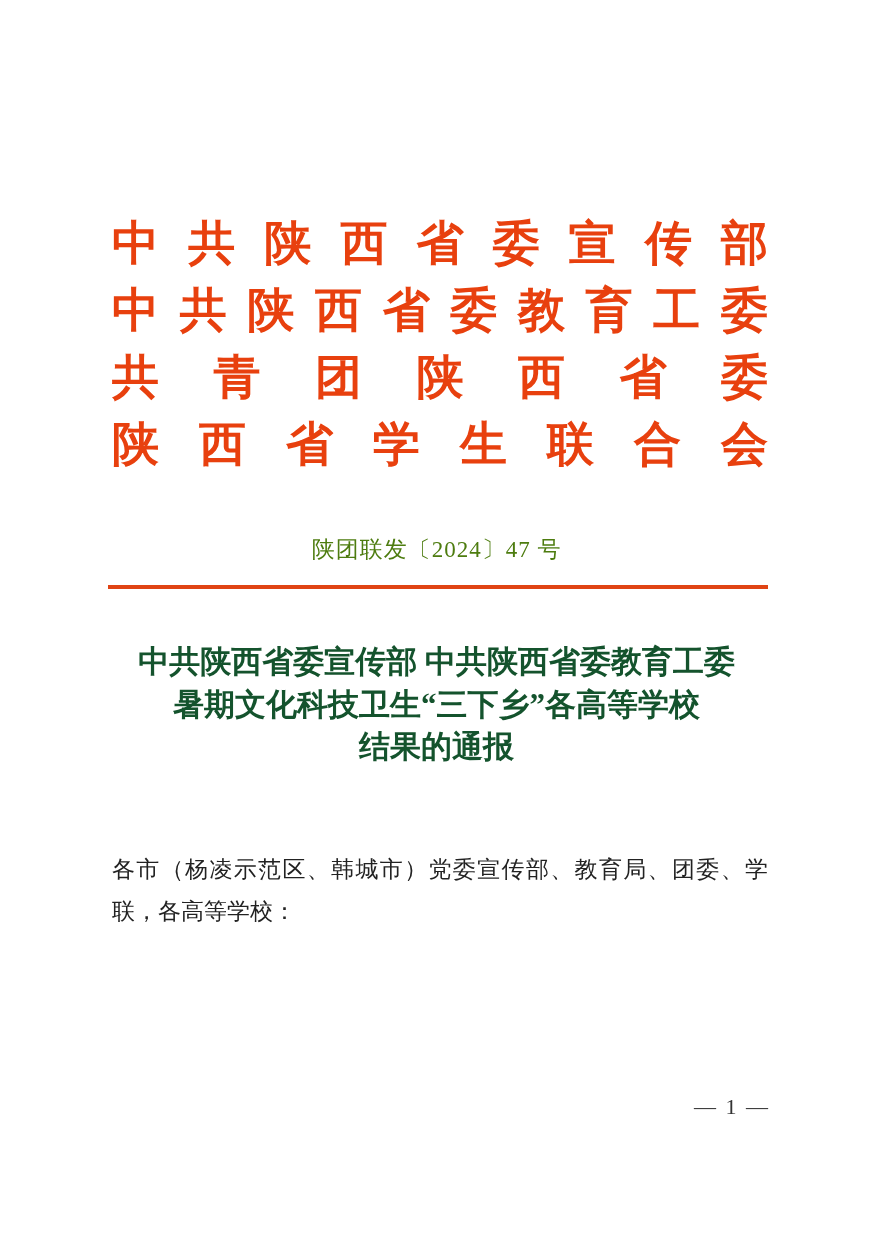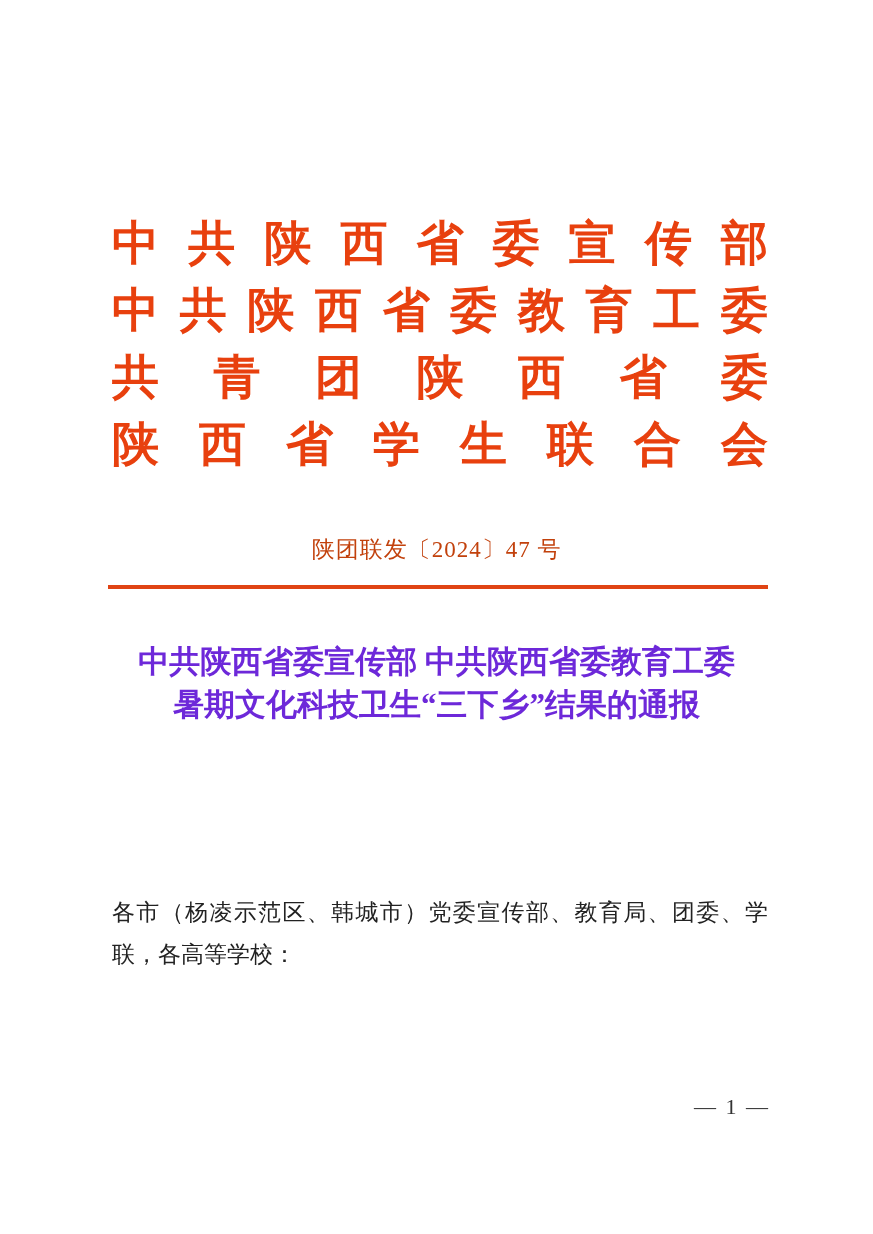--- a/index.html
+++ b/index.html
@@ -36,21 +36,21 @@
   }
 
   
   .doc-number {
     position: absolute;
     top: 534px;
     left: 0;
     width: 100%;
     text-align: center;
     font-size: 23px;
-    color: #c2410c;
+    color: #4d7c0f;
     letter-spacing: 1px;
   }
 
   
   .red-rule {
     position: absolute;
     top: 585px;
     left: 108px;
     width: 660px;
     height: 4px;
@@ -59,35 +59,34 @@
 
   
   .title-block {
     position: absolute;
     top: 641px;
     left: 80px;
     width: 713px;
     text-align: center;
     font-size: 31px;
     font-weight: bold;
-    color: #6d28d9;
+    color: #14532d;
     line-height: 42.5px;
   }
 
   
   .body-block {
     position: absolute;
     top: 849px;
     left: 112px;
     width: 656px;
     font-size: 23px;
     line-height: 41.5px;
     color: #222222;
     text-align: justify;
-    margin-top: 43px;
   }
   .body-block p {
     margin: 0;
   }
   .body-block p.indent {
     text-indent: 2em;
   }
 
   
   .page-number {
@@ -148,21 +147,22 @@
         <span>会</span>
       </div>
     </div>
 
   <div class="doc-number">陕团联发〔2024〕47 号</div>
 
   <div class="red-rule"></div>
 
   <div class="title-block">
       <div>中共陕西省委宣传部 中共陕西省委教育工委</div>
-      <div>暑期文化科技卫生“三下乡”结果的通报</div>
+      <div>暑期文化科技卫生“三下乡”各高等学校</div>
+      <div>结果的通报</div>
     </div>
 
   <div class="body-block">
       <p class="no-indent">各市（杨凌示范区、韩城市）党委宣传部、教育局、团委、学联，各高等学校：</p>
     </div>
 
   <div class="page-number">— 1 —</div>
 
 </div>
 

